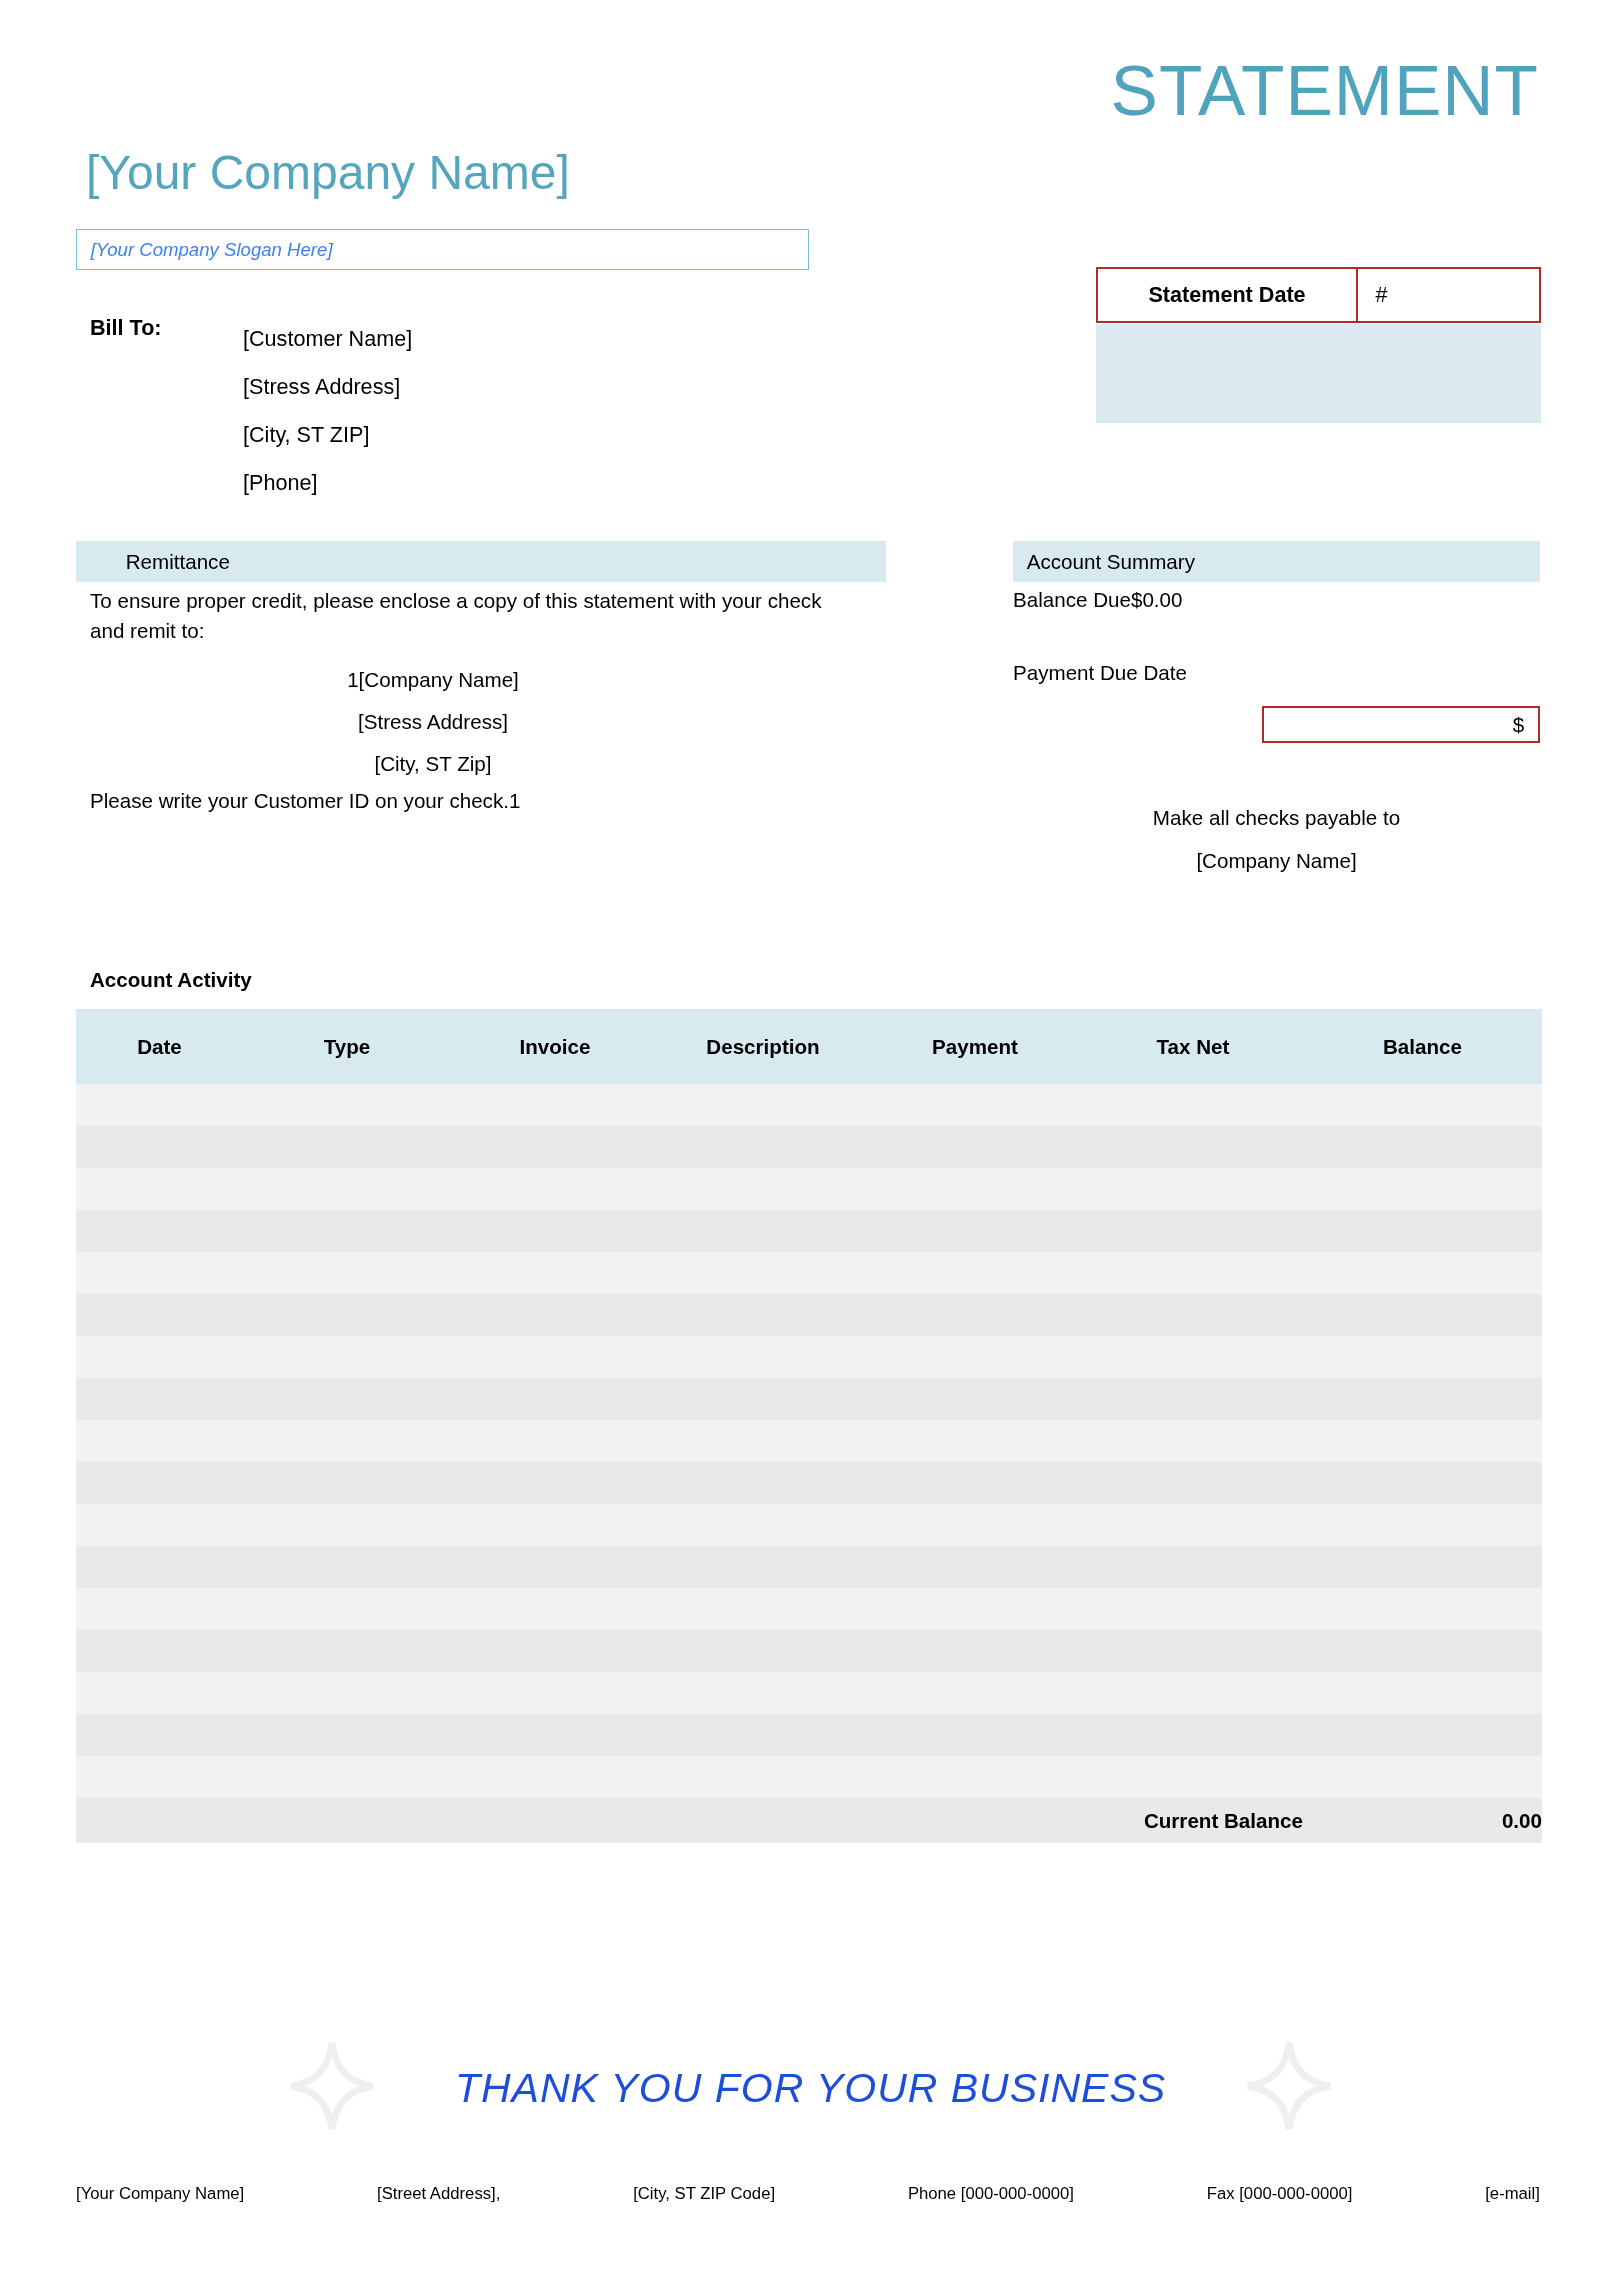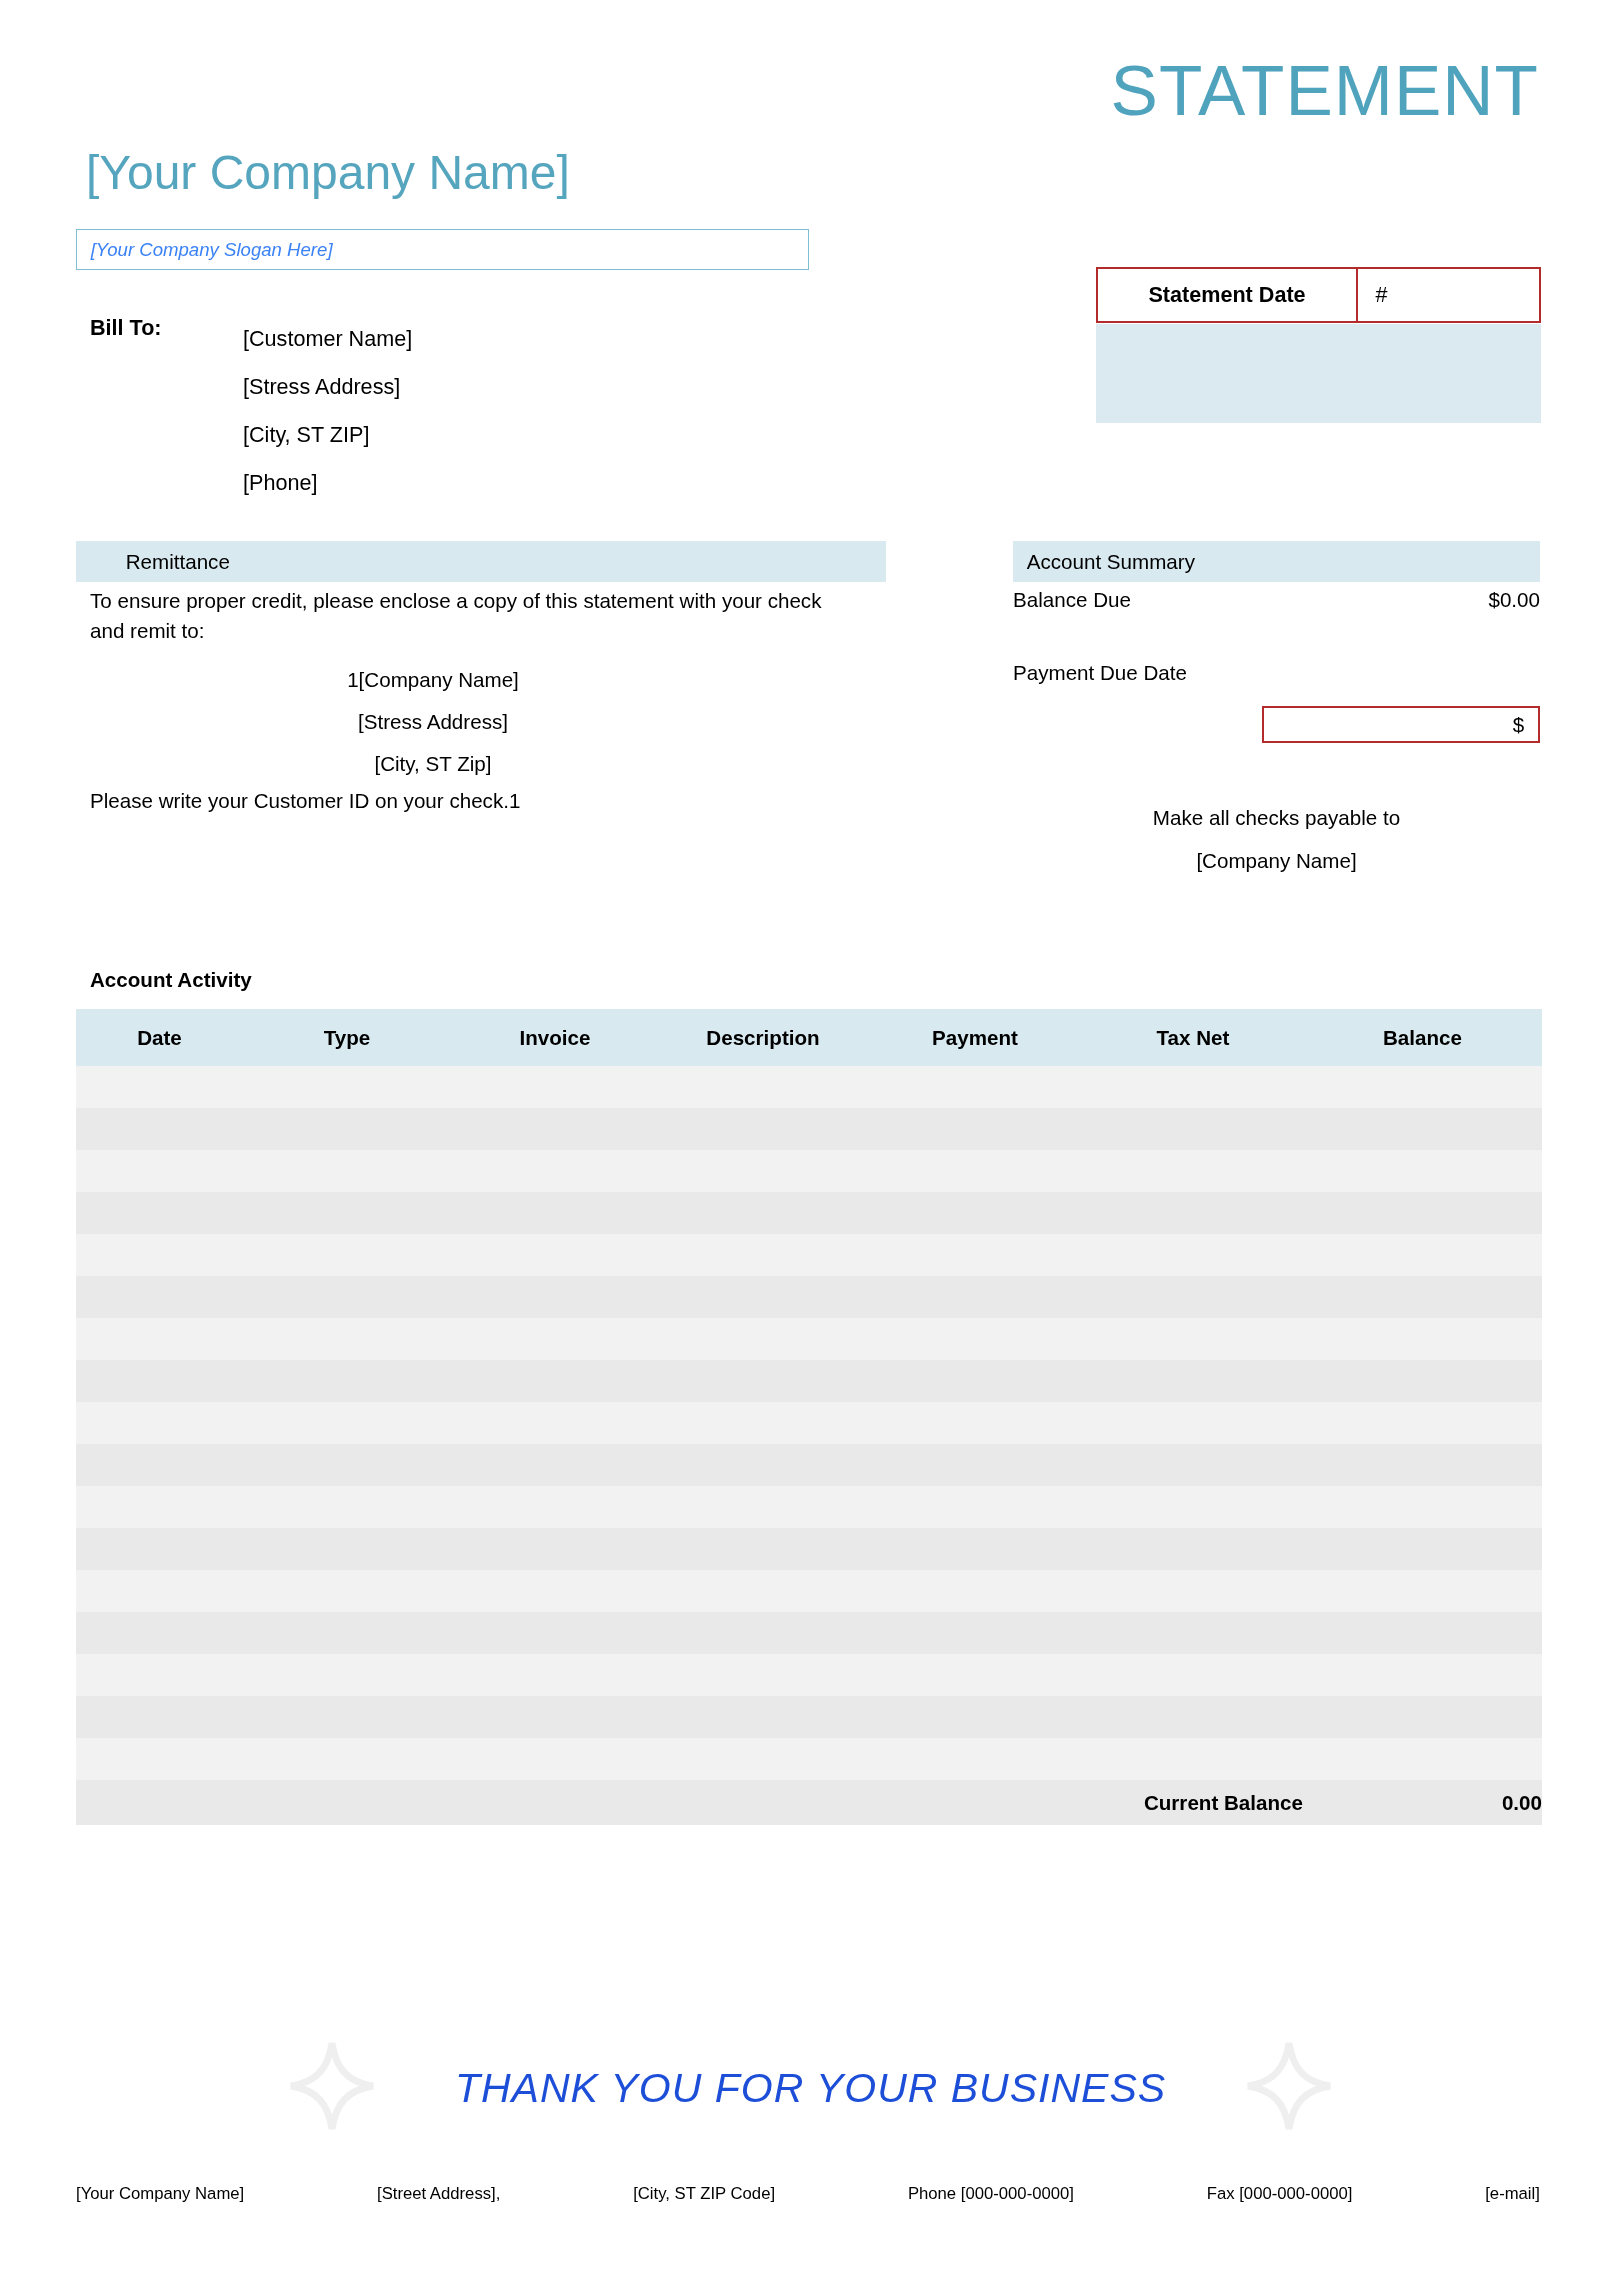--- a/index.html
+++ b/index.html
@@ -170,21 +170,20 @@
     font-size: 20.6px;
     white-space: nowrap;
   }
 
   
   .sum-row {
     position: absolute;
     left: 1013px;
     width: 527px;
     display: flex;
-    justify-content: space-between;
     font-size: 20.6px;
   }
   .sum-balance-due { top: 588px; }
   .sum-pay-due     { top: 661px; }
   .sum-label { white-space: nowrap; }
   .sum-value { white-space: nowrap; }
 
   .pay-amount-box {
     position: absolute;
     left: 1262px;
@@ -232,21 +231,21 @@
     width: 1464px;
     border-collapse: collapse;
     table-layout: fixed;
   }
   .activity-table th {
     background: #d8e9f0;
     font-size: 20.6px;
     font-weight: bold;
     height: 41px;
     text-align: center;
-    padding: 8px;
+    padding: 17px;
     color: #000;
   }
   .activity-table td {
     height: 42px;
     padding: 0;
     font-size: 20.6px;
   }
   .activity-table tbody tr.odd  td { background: #f2f2f2; }
   .activity-table tbody tr.even td { background: #e9e9e9; }
   .activity-table tbody tr.total td {

